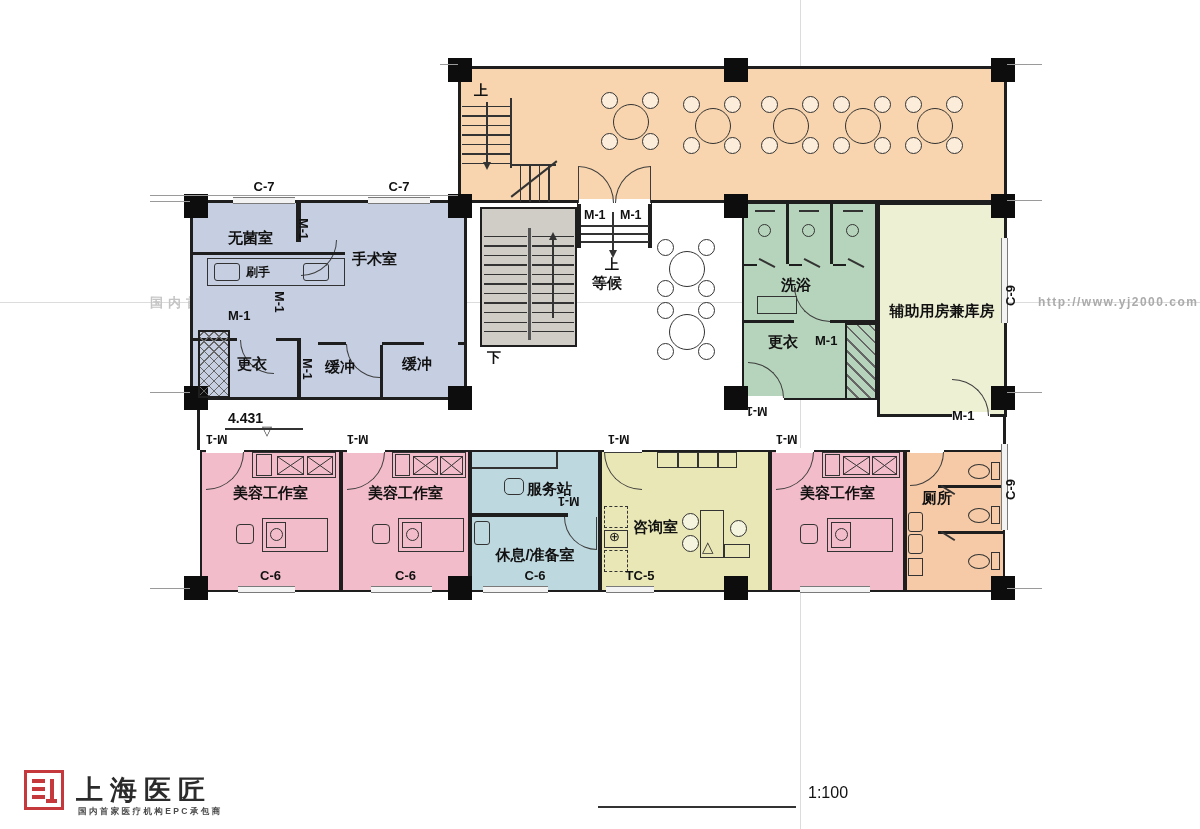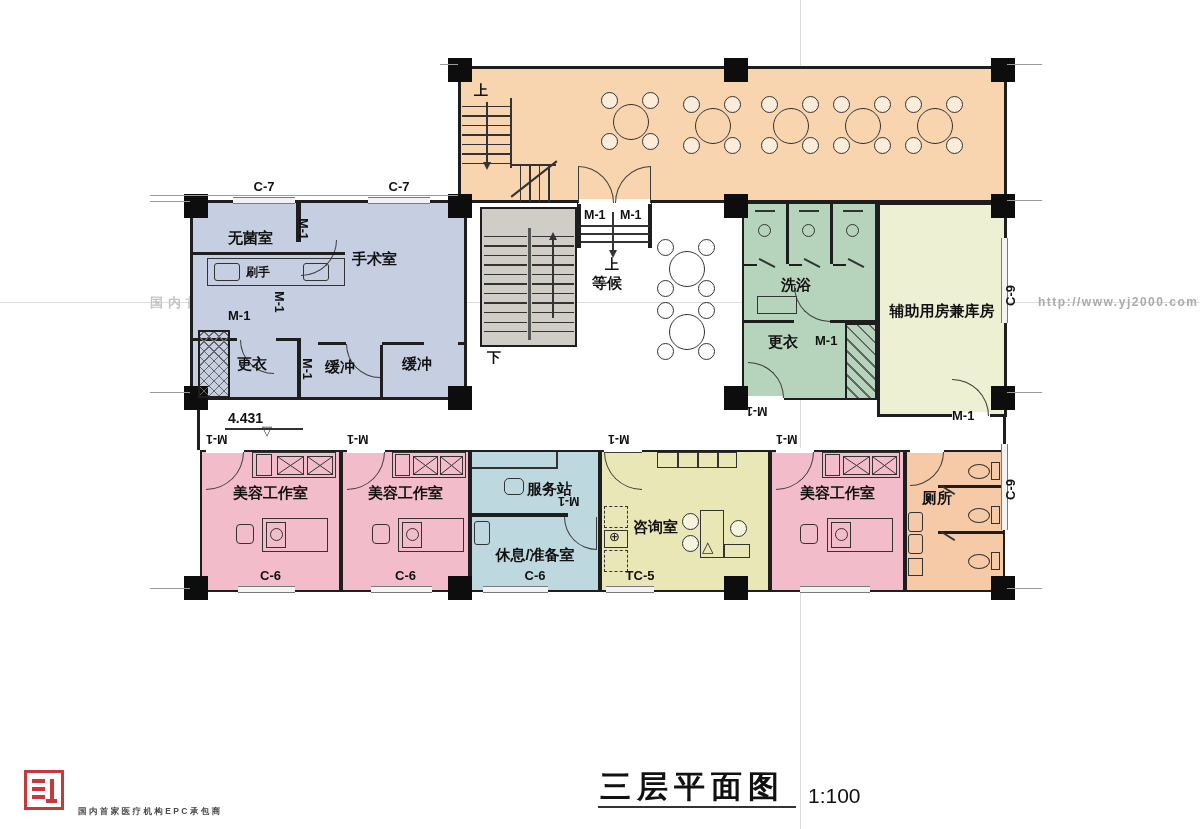--- a/index.html
+++ b/index.html
@@ -338,26 +338,26 @@
 
   <div class="dim" style="left:150px;top:201px;width:40px;height:1px;"></div>
   <div class="dim" style="left:150px;top:392px;width:40px;height:1px;"></div>
   <div class="dim" style="left:150px;top:588px;width:40px;height:1px;"></div>
   <div class="dim" style="left:1007px;top:64px;width:35px;height:1px;"></div>
   <div class="dim" style="left:1007px;top:200px;width:35px;height:1px;"></div>
   <div class="dim" style="left:1007px;top:392px;width:35px;height:1px;"></div>
   <div class="dim" style="left:1007px;top:588px;width:35px;height:1px;"></div>
   <div class="dim" style="left:440px;top:64px;width:18px;height:1px;"></div>
 
-  <div class="t" style="left:600px;top:766px;font-size:31px;font-weight:700;letter-spacing:6px;">三层平面图</div>
   <div class="a" style="left:598px;top:806px;width:198px;height:2px;background:#333;"></div>
-  <div class="t" style="left:808px;top:784px;font-size:21px;">1:100</div>
+  <div class="t" style="left:808px;top:784px;font-size:16px;">1:100</div>
 
   <div class="a" style="left:24px;top:770px;width:40px;height:40px;border:3px solid #c5393c;">
     <i class="a" style="left:5px;top:6px;width:13px;height:4px;background:#c5393c;"></i>
     <i class="a" style="left:5px;top:14px;width:13px;height:4px;background:#c5393c;"></i>
     <i class="a" style="left:5px;top:22px;width:13px;height:4px;background:#c5393c;"></i>
     <i class="a" style="left:23px;top:6px;width:4px;height:20px;background:#c5393c;"></i>
     <i class="a" style="left:19px;top:26px;width:11px;height:4px;background:#c5393c;"></i>
   </div>
+  <div class="t" style="left:76px;top:772px;font-size:27px;font-weight:700;letter-spacing:7px;color:#2b2b2b;">上海医匠</div>
   <div class="t" style="left:78px;top:806px;font-size:8.5px;font-weight:700;letter-spacing:2.4px;color:#4a4a4a;">国内首家医疗机构EPC承包商</div>
 
 </div>
 
 </body></html>

